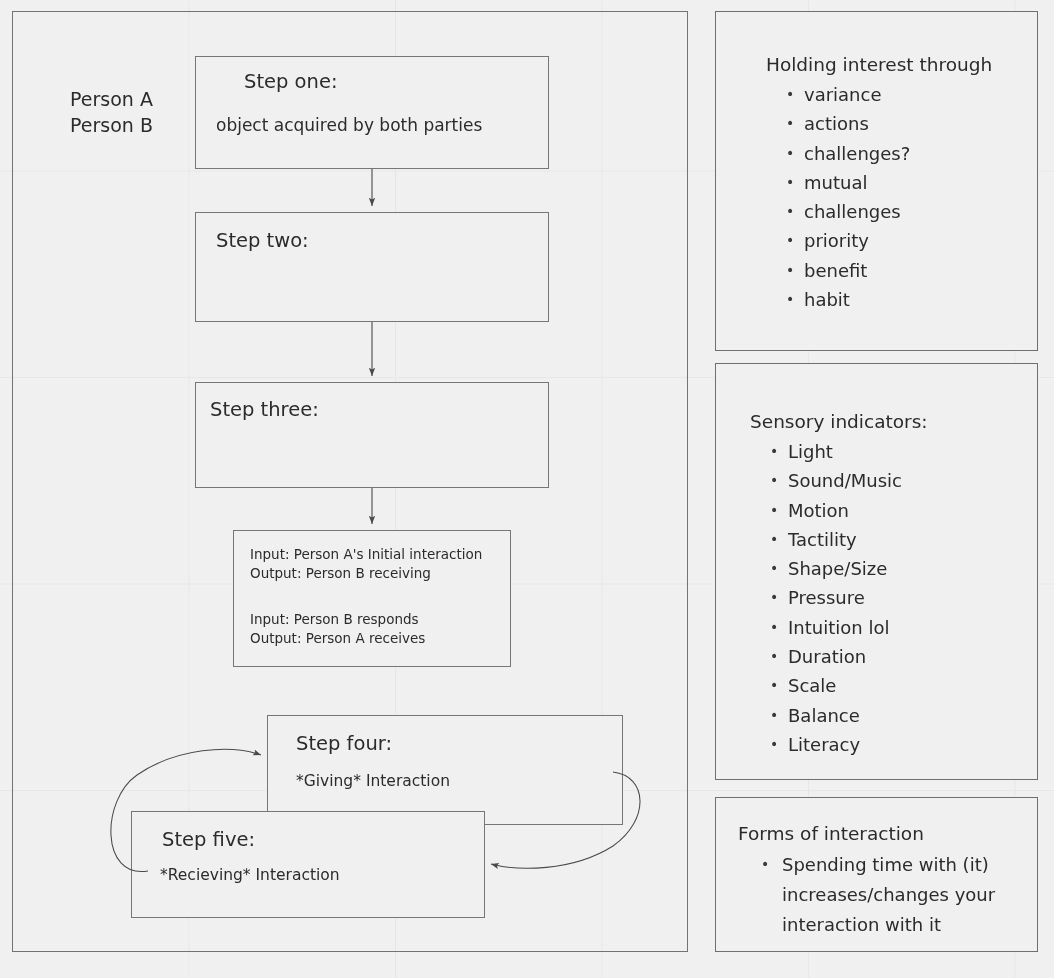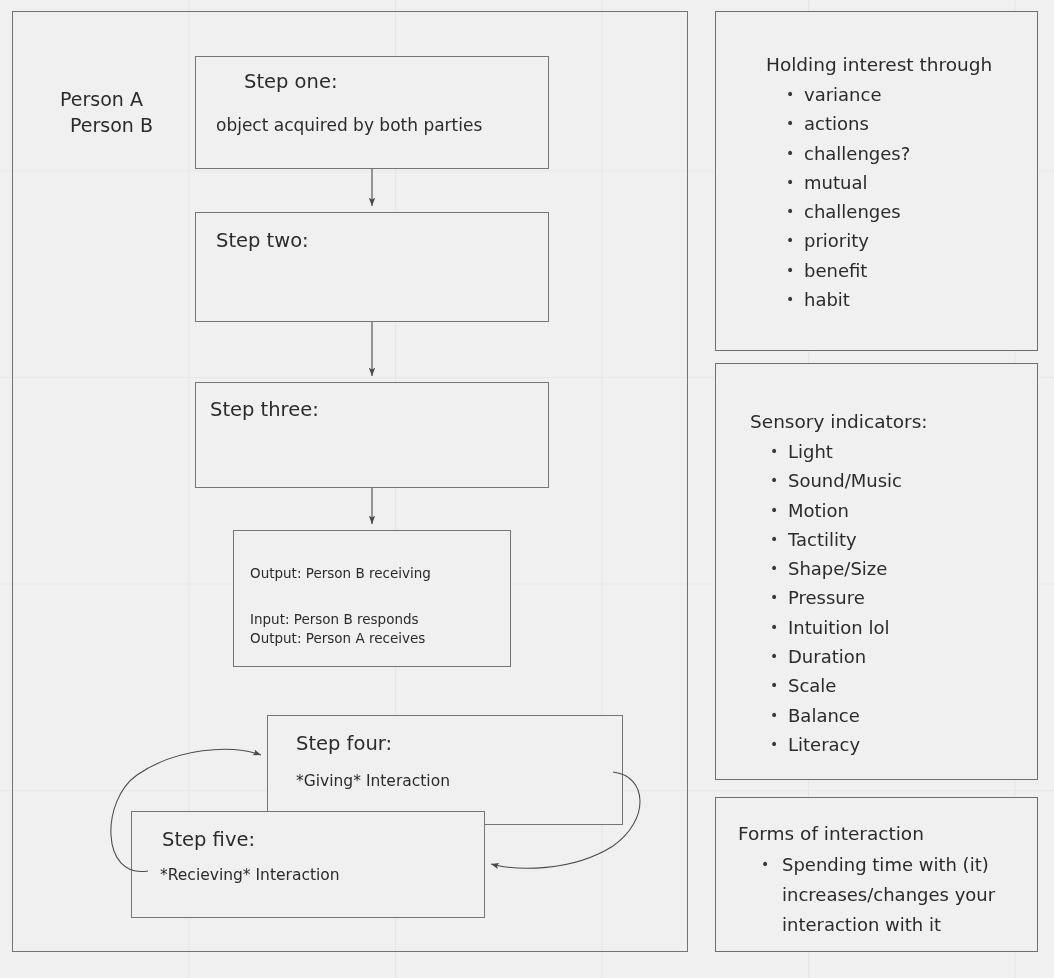--- a/index.html
+++ b/index.html
@@ -125,34 +125,35 @@
     overflow: visible;
   }
 </style>
 </head>
 <body>
 
 <div id="canvas">
 
   <div class="outer" style="left:12px; top:11px; width:676px; height:941px;"></div>
 
-  <div class="lane-label" style="left:60px; top:86px;">Person A</div>
+  <div class="lane-label" style="left:70px; top:86px;">Person A</div>
   <div class="lane-label" style="left:70px; top:112px;">Person B</div>
 
   <div class="box" style="left:195px; top:56px; width:354px; height:113px;"></div>
   <div class="step-title" style="left:216px; top:70px;margin-left:28px;">Step one:</div>
   <div class="step-sub" style="left:216px; top:114px;">object acquired by both parties</div>
 
   <div class="box" style="left:195px; top:212px; width:354px; height:110px;"></div>
   <div class="step-title" style="left:216px; top:229px;">Step two:</div>
 
   <div class="box" style="left:195px; top:382px; width:354px; height:106px;"></div>
   <div class="step-title" style="left:210px; top:398px;">Step three:</div>
 
   <div class="box" style="left:233px; top:530px; width:278px; height:137px;"></div>
+  <div class="io-line" style="left:250px; top:545px;">Input: Person A's Initial interaction</div>
   <div class="io-line" style="left:250px; top:564px;">Output: Person B receiving</div>
   <div class="io-line" style="left:250px; top:610px;">Input: Person B responds</div>
   <div class="io-line" style="left:250px; top:629px;">Output: Person A receives</div>
 
   <div class="box" style="left:267px; top:715px; width:356px; height:110px;"></div>
   <div class="step-title" style="left:296px; top:732px;">Step four:</div>
   <div class="step-sub small" style="left:296px; top:770px;">*Giving* Interaction</div>
 
   <div class="box" style="left:131px; top:811px; width:354px; height:107px;"></div>
   <div class="step-title" style="left:162px; top:828px;">Step five:</div>

